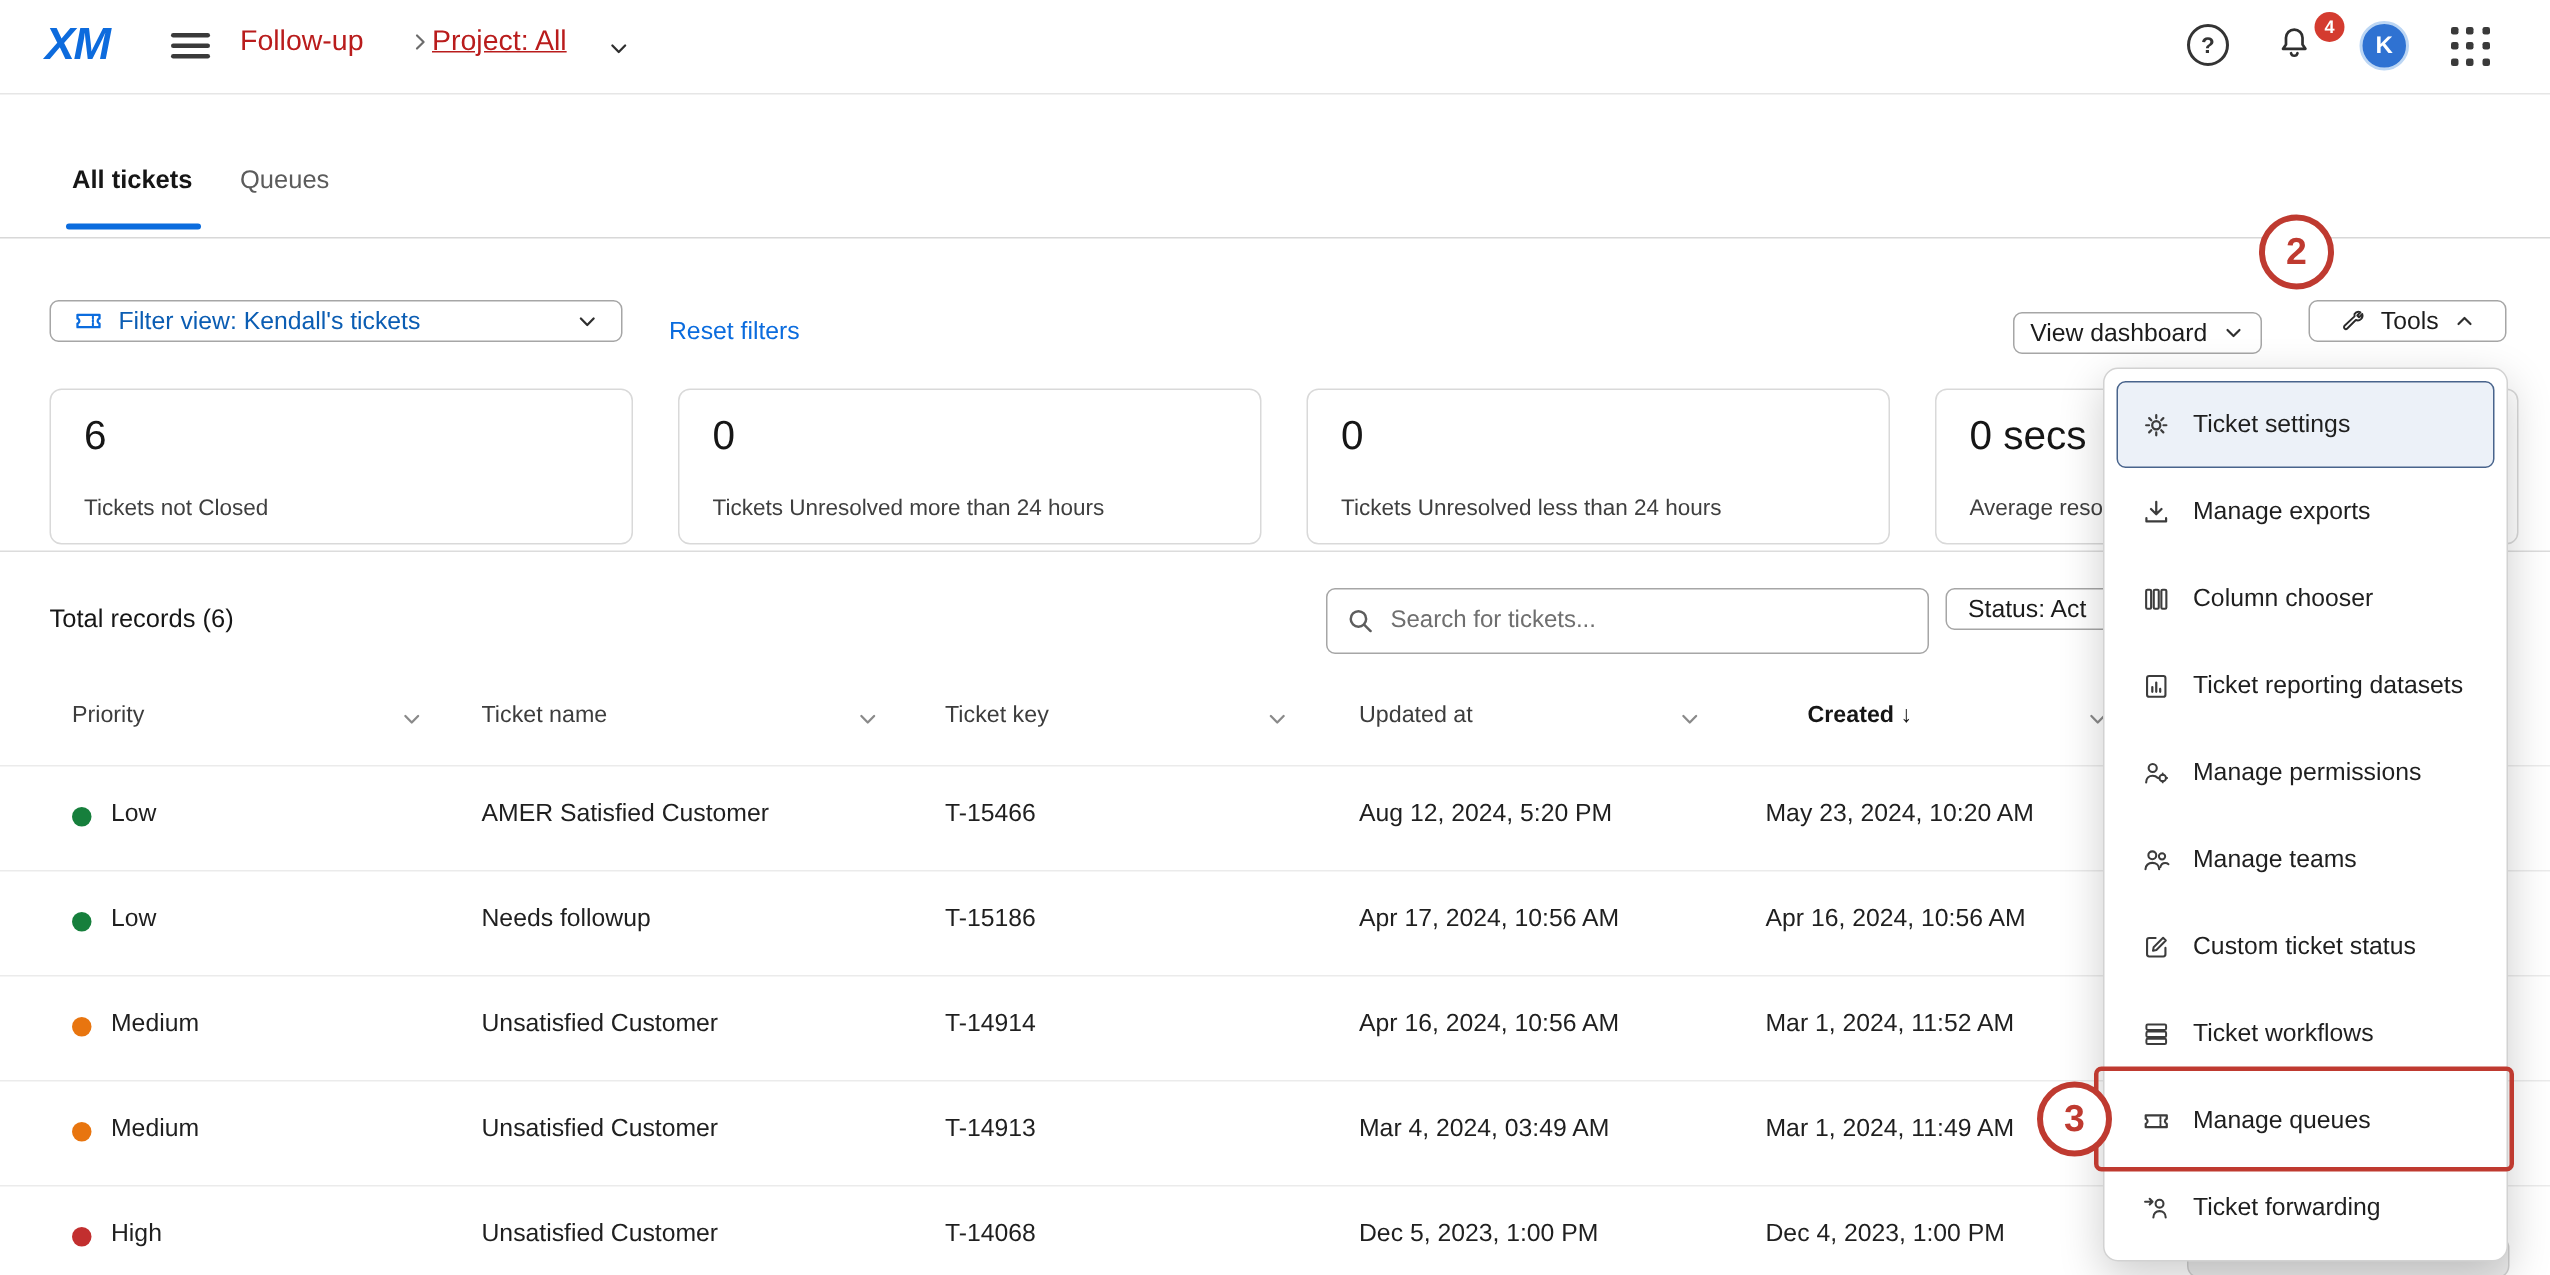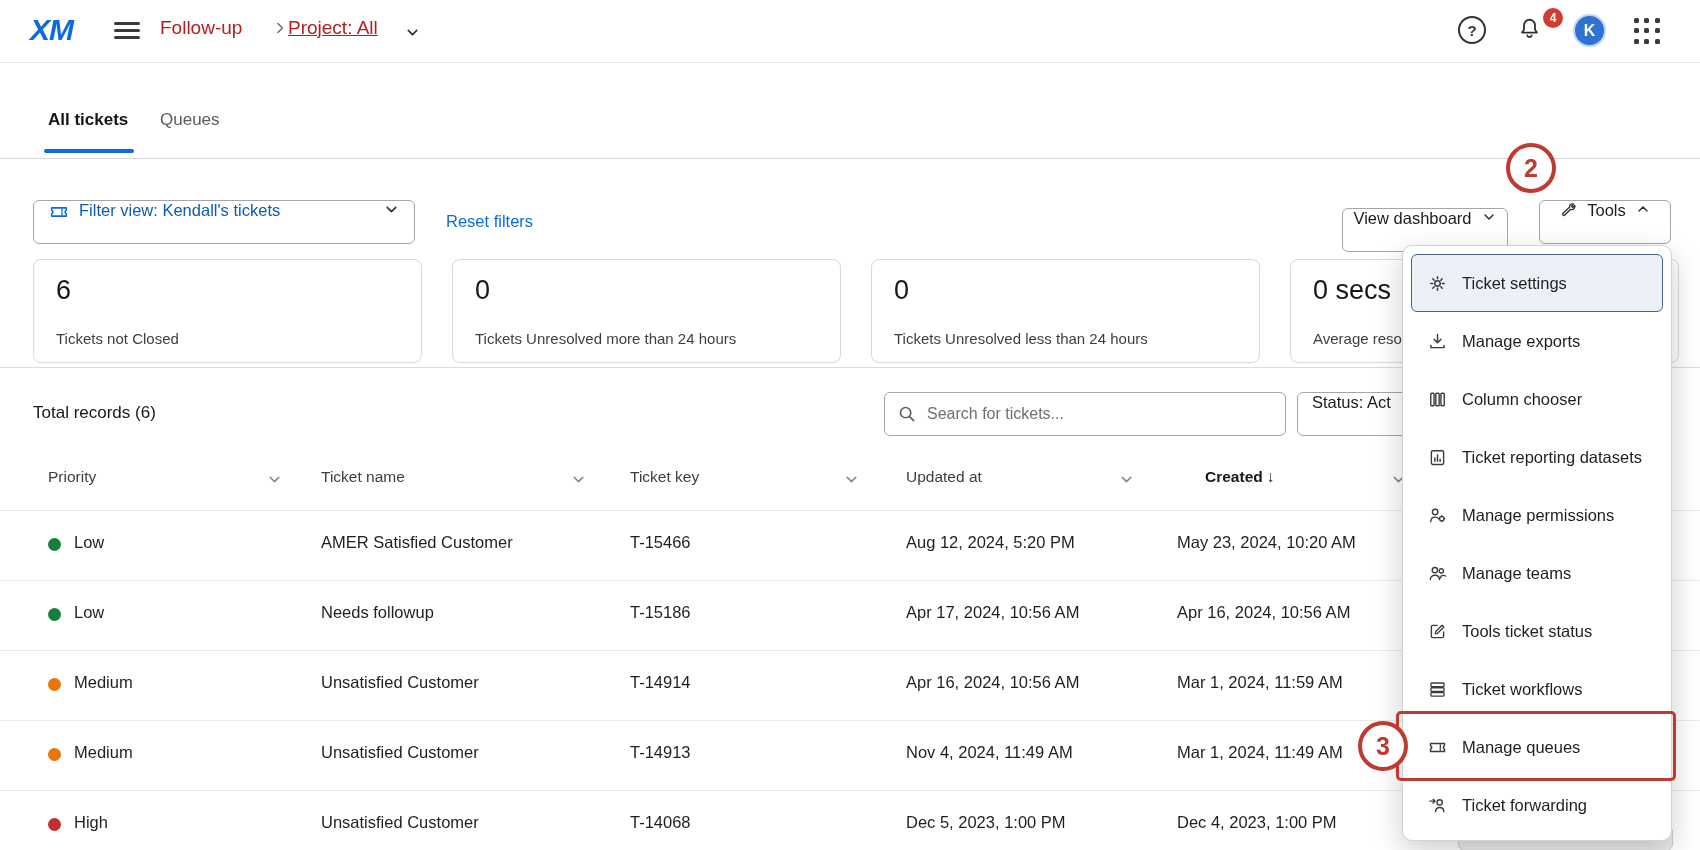--- a/index.html
+++ b/index.html
@@ -25,21 +25,21 @@
   .waffle i{width:5px;height:5px;background:#3a3a3a;border-radius:1.5px;}
 
   
   .tab{position:absolute;top:110px;font-size:17px;cursor:pointer;}
   .tab.active{font-weight:700;color:#161616;}
   .tab.inactive{color:#5c5c5c;}
   .tab-underline{position:absolute;left:44px;top:149px;width:90px;height:4px;background:#0b6cde;border-radius:2px;}
   .tabs-divider{position:absolute;left:0;top:158px;width:1700px;height:1px;background:#d8d8d8;}
 
   
-  .btn{position:absolute;height:44px;background:#fff;border:1px solid #a6a6a6;border-radius:6px;display:flex;align-items:flex-start;
+  .btn{position:absolute;height:28px;background:#fff;border:1px solid #a6a6a6;border-radius:6px;display:flex;align-items:center;
        gap:9px;font-size:16.5px;color:#1c1c1c;box-sizing:border-box;cursor:pointer;}
   .filter-view-btn{left:33px;top:200px;width:382px;justify-content:flex-start;padding:0 14px;color:#0b5db3;}
   .filter-view-btn .chev{margin-left:auto;color:#2f2f2f;}
   .link{position:absolute;left:446px;top:212px;font-size:16.5px;color:#0b6cde;cursor:pointer;}
   .view-dash-btn{left:1342px;top:208px;width:166px;justify-content:center;}
   .tools-btn{left:1539px;top:200px;width:132px;justify-content:center;}
 
   
   .card{position:absolute;top:259px;width:389px;height:104px;background:#fff;border:1px solid #d9d9d9;border-radius:8px;
         box-sizing:border-box;padding:15px 22px;}
@@ -245,28 +245,28 @@
     <span class="cell" style="left:630px;">T-15186</span>
     <span class="cell" style="left:906px;">Apr 17, 2024, 10:56 AM</span>
     <span class="cell" style="left:1177px;">Apr 16, 2024, 10:56 AM</span>
   </div>
   <div class="trow" style="top:650px;">
     <span class="dot" style="background: rgb(232, 117, 15);"></span>
     <span class="cell" style="left:74px;">Medium</span>
     <span class="cell" style="left:321px;">Unsatisfied Customer</span>
     <span class="cell" style="left:630px;">T-14914</span>
     <span class="cell" style="left:906px;">Apr 16, 2024, 10:56 AM</span>
-    <span class="cell" style="left:1177px;">Mar 1, 2024, 11:59 AM</span>
+    <span class="cell" style="left:1177px;">Mar 1, 2024, 11:52 AM</span>
   </div>
   <div class="trow" style="top:720px;">
     <span class="dot" style="background: rgb(232, 117, 15);"></span>
     <span class="cell" style="left:74px;">Medium</span>
     <span class="cell" style="left:321px;">Unsatisfied Customer</span>
     <span class="cell" style="left:630px;">T-14913</span>
-    <span class="cell" style="left:906px;">Nov 4, 2024, 11:49 AM</span>
+    <span class="cell" style="left:906px;">Mar 4, 2024, 03:49 AM</span>
     <span class="cell" style="left:1177px;">Mar 1, 2024, 11:49 AM</span>
   </div>
   <div class="trow" style="top:790px;">
     <span class="dot" style="background: rgb(194, 47, 47);"></span>
     <span class="cell" style="left:74px;">High</span>
     <span class="cell" style="left:321px;">Unsatisfied Customer</span>
     <span class="cell" style="left:630px;">T-14068</span>
     <span class="cell" style="left:906px;">Dec 5, 2023, 1:00 PM</span>
     <span class="cell" style="left:1177px;">Dec 4, 2023, 1:00 PM</span>
   </div>
@@ -340,21 +340,21 @@
       <span class="mi-label">Manage teams</span>
     </div>
 
     <div class="menu-item">
       <span class="mi-icon">
         <svg width="21" height="21" viewBox="0 0 24 24">
             <path d="M11.5 5H6.6A1.6 1.6 0 0 0 5 6.6v10.8A1.6 1.6 0 0 0 6.6 19h10.8a1.6 1.6 0 0 0 1.6-1.6v-4.9" fill="none" stroke="currentColor" stroke-width="1.6" stroke-linecap="round"></path>
             <path d="M9.5 14.6l2.6-.5 7.2-7.2-2.1-2.1-7.2 7.2-.5 2.6z" fill="none" stroke="currentColor" stroke-width="1.5" stroke-linejoin="round"></path>
           </svg>
       </span>
-      <span class="mi-label">Tools ticket status</span>
+      <span class="mi-label">Custom ticket status</span>
     </div>
 
     <div class="menu-item">
       <span class="mi-icon">
         <svg width="21" height="21" viewBox="0 0 24 24">
             <rect x="4.5" y="4.6" width="15" height="4.1" rx="1" fill="none" stroke="currentColor" stroke-width="1.5"></rect>
             <rect x="4.5" y="10" width="15" height="4.1" rx="1" fill="none" stroke="currentColor" stroke-width="1.5"></rect>
             <rect x="4.5" y="15.4" width="15" height="4.1" rx="1" fill="none" stroke="currentColor" stroke-width="1.5"></rect>
           </svg>
       </span>

